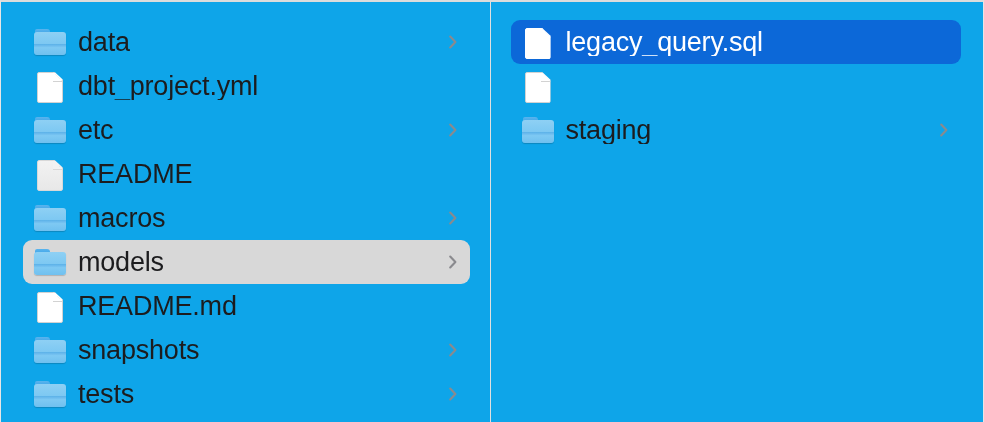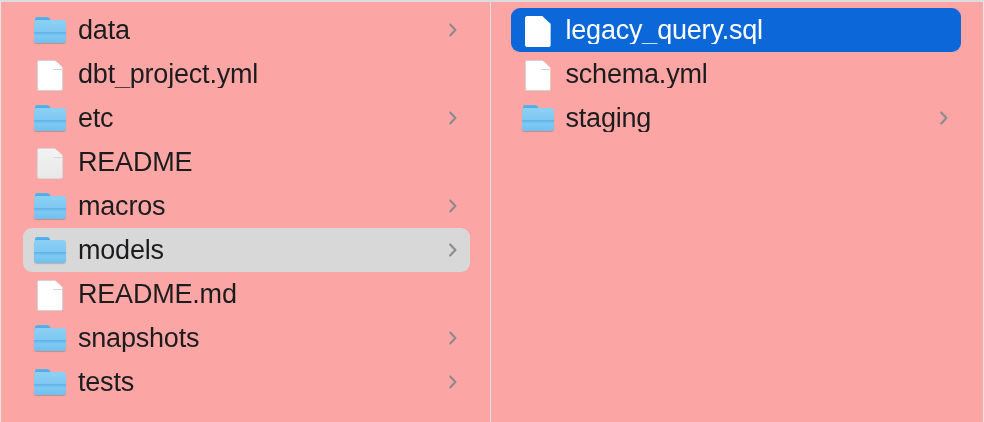--- a/index.html
+++ b/index.html
@@ -20,22 +20,22 @@
     border-top: 2px solid #dcdcdc;
     border-left: 1px solid #e6e6e6;
     border-right: 1px solid #e6e6e6;
     overflow: hidden;
     display: flex;
   }
 
   .column {
     position: relative;
     height: 100%;
-    padding-top: 6px;
-    background: #fca5a5;
+    padding-top: 18px;
+    background: #0ea5e9;
   }
 
   .column-left  { width: 490px; border-right: 1px solid #e0e0e0; }
   .column-right { width: 493px; }
 
   
   .row {
     position: relative;
     height: 44px;
     display: flex;
@@ -233,21 +233,20 @@
       </div>
     </div>
 
   <div class="column column-right">
       <div class="row selected-active">
         <span class="icon icon-doc"></span>
         <span class="label">legacy_query.sql</span>
       </div>
       <div class="row">
         <span class="icon icon-doc"></span>
-        <span class="label">schema.yml</span>
       </div>
       <div class="row">
         <span class="icon icon-folder"></span>
         <span class="label">staging</span>
         <span class="chevron">
           <svg viewBox="0 0 12 18" width="12" height="18">
             <path d="M3.2 3.6 L8.4 9 L3.2 14.4"></path>
           </svg>
         </span>
       </div>

